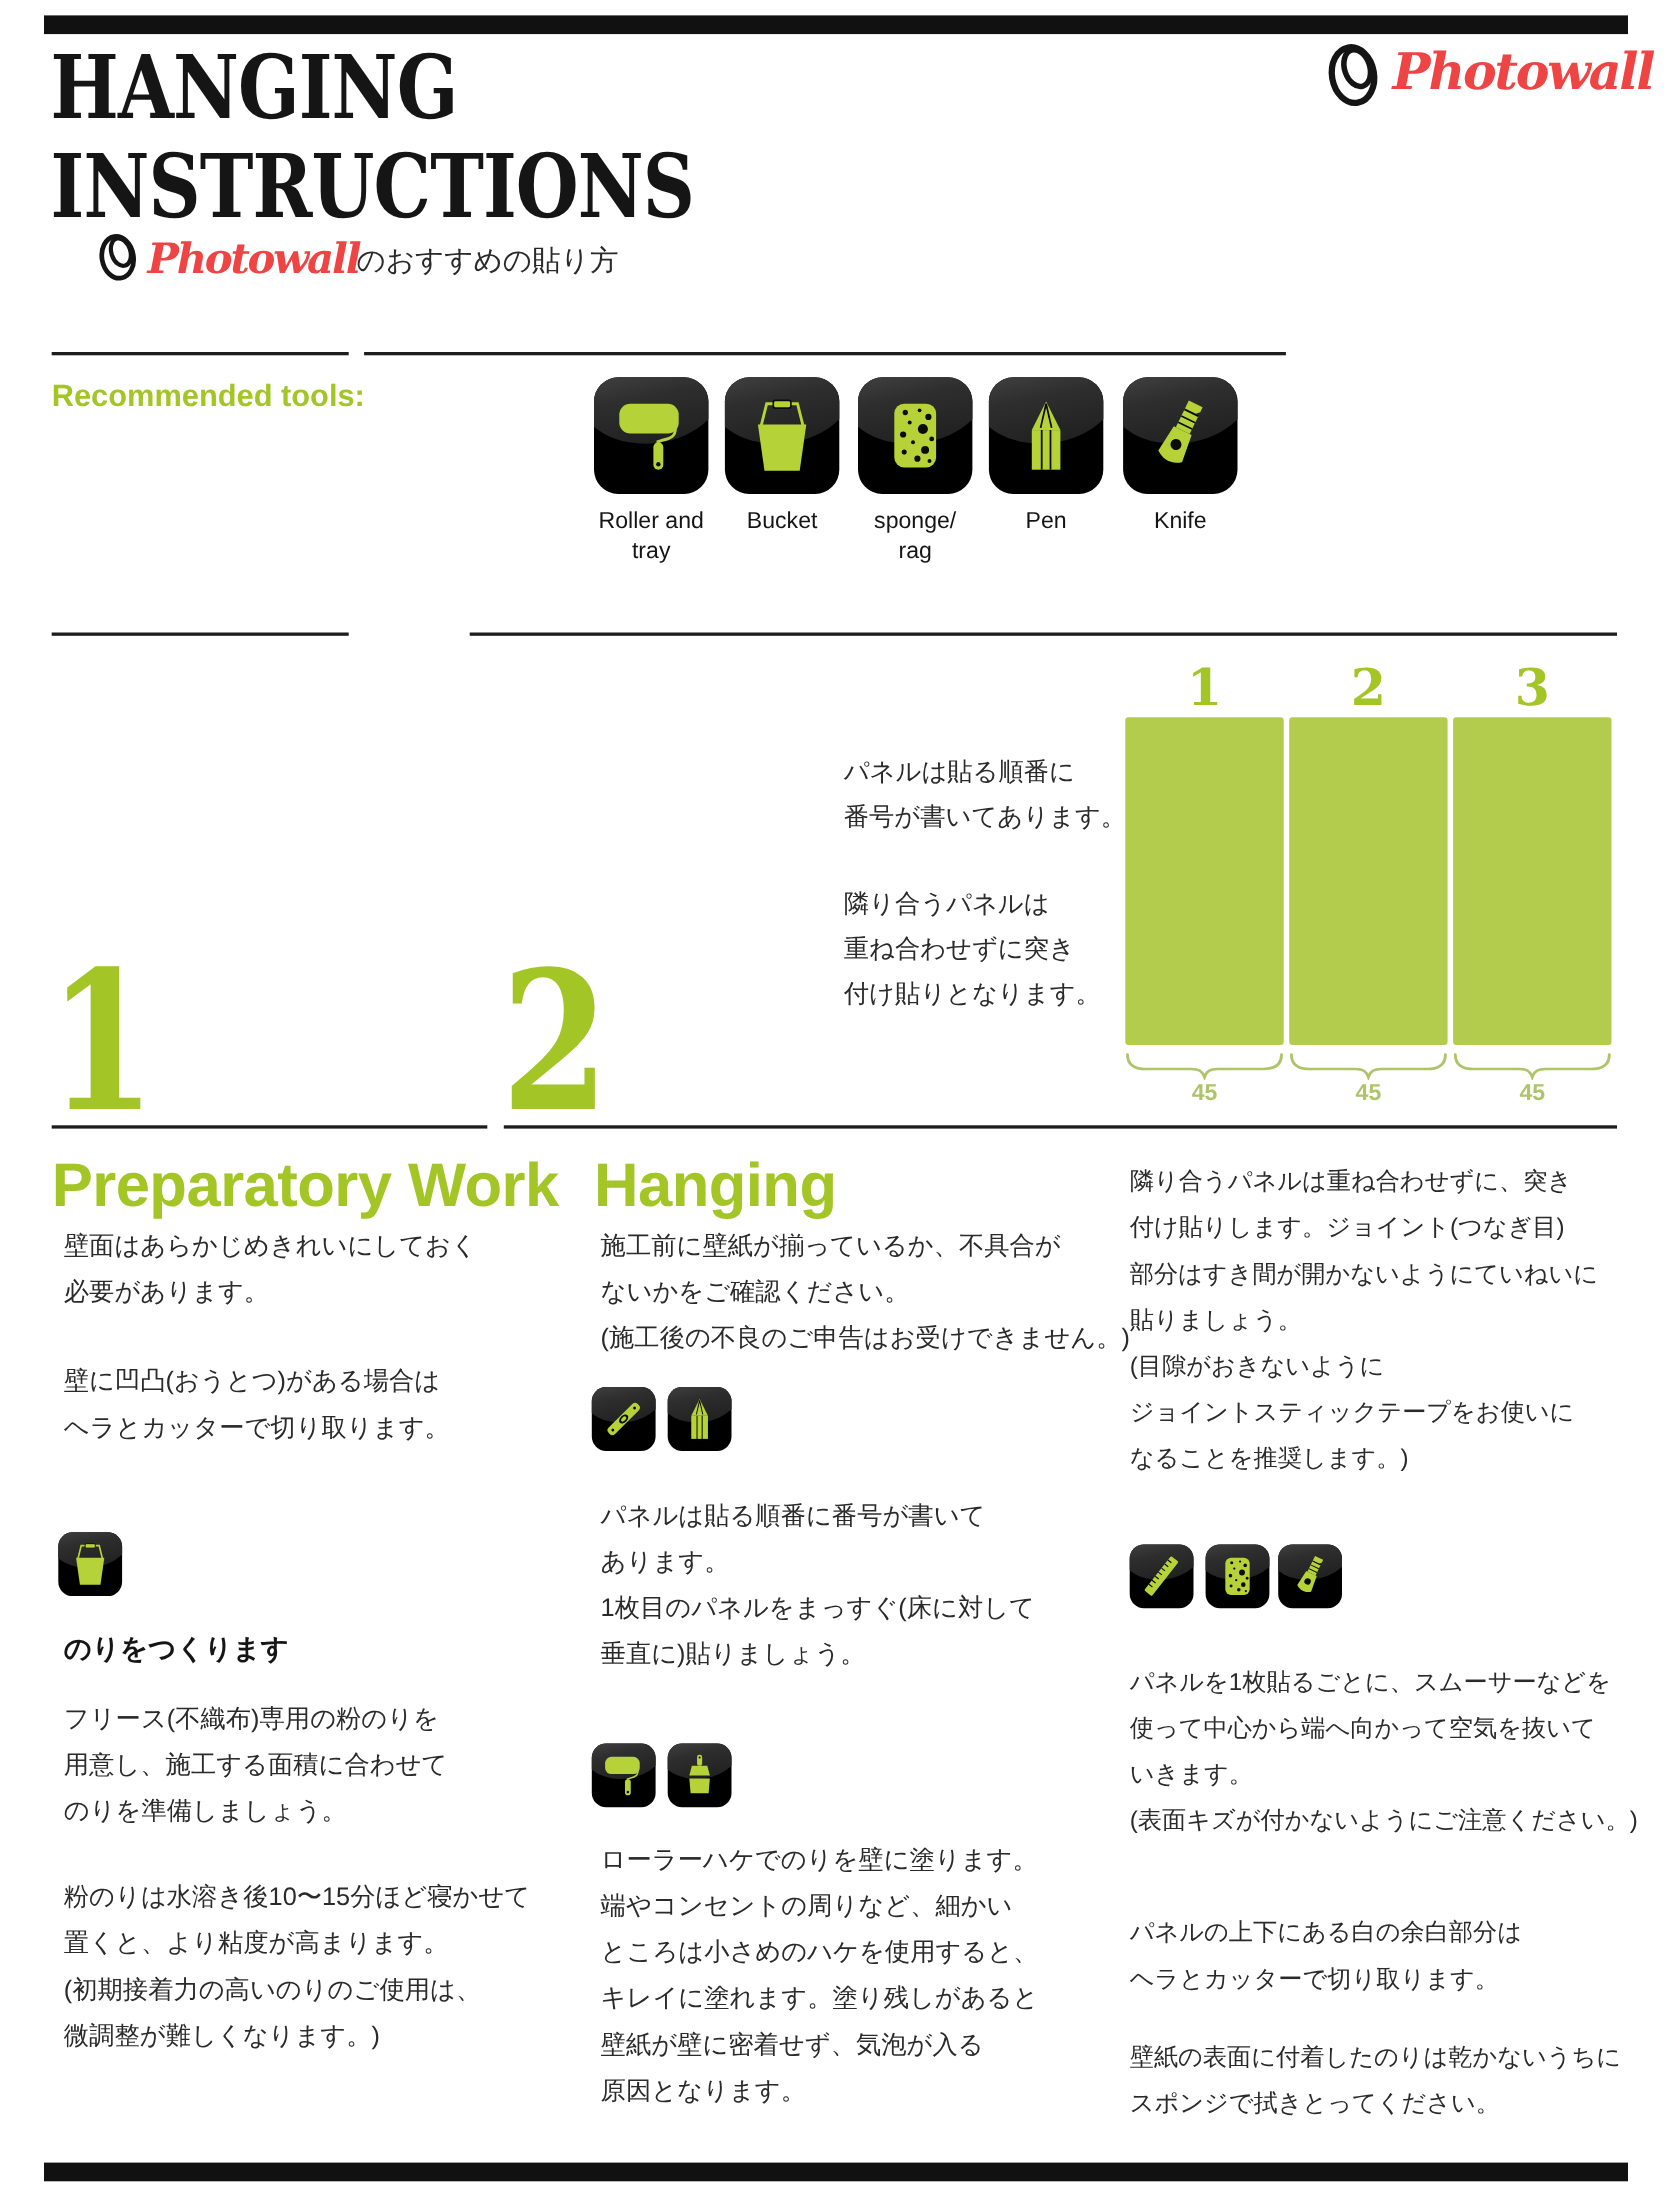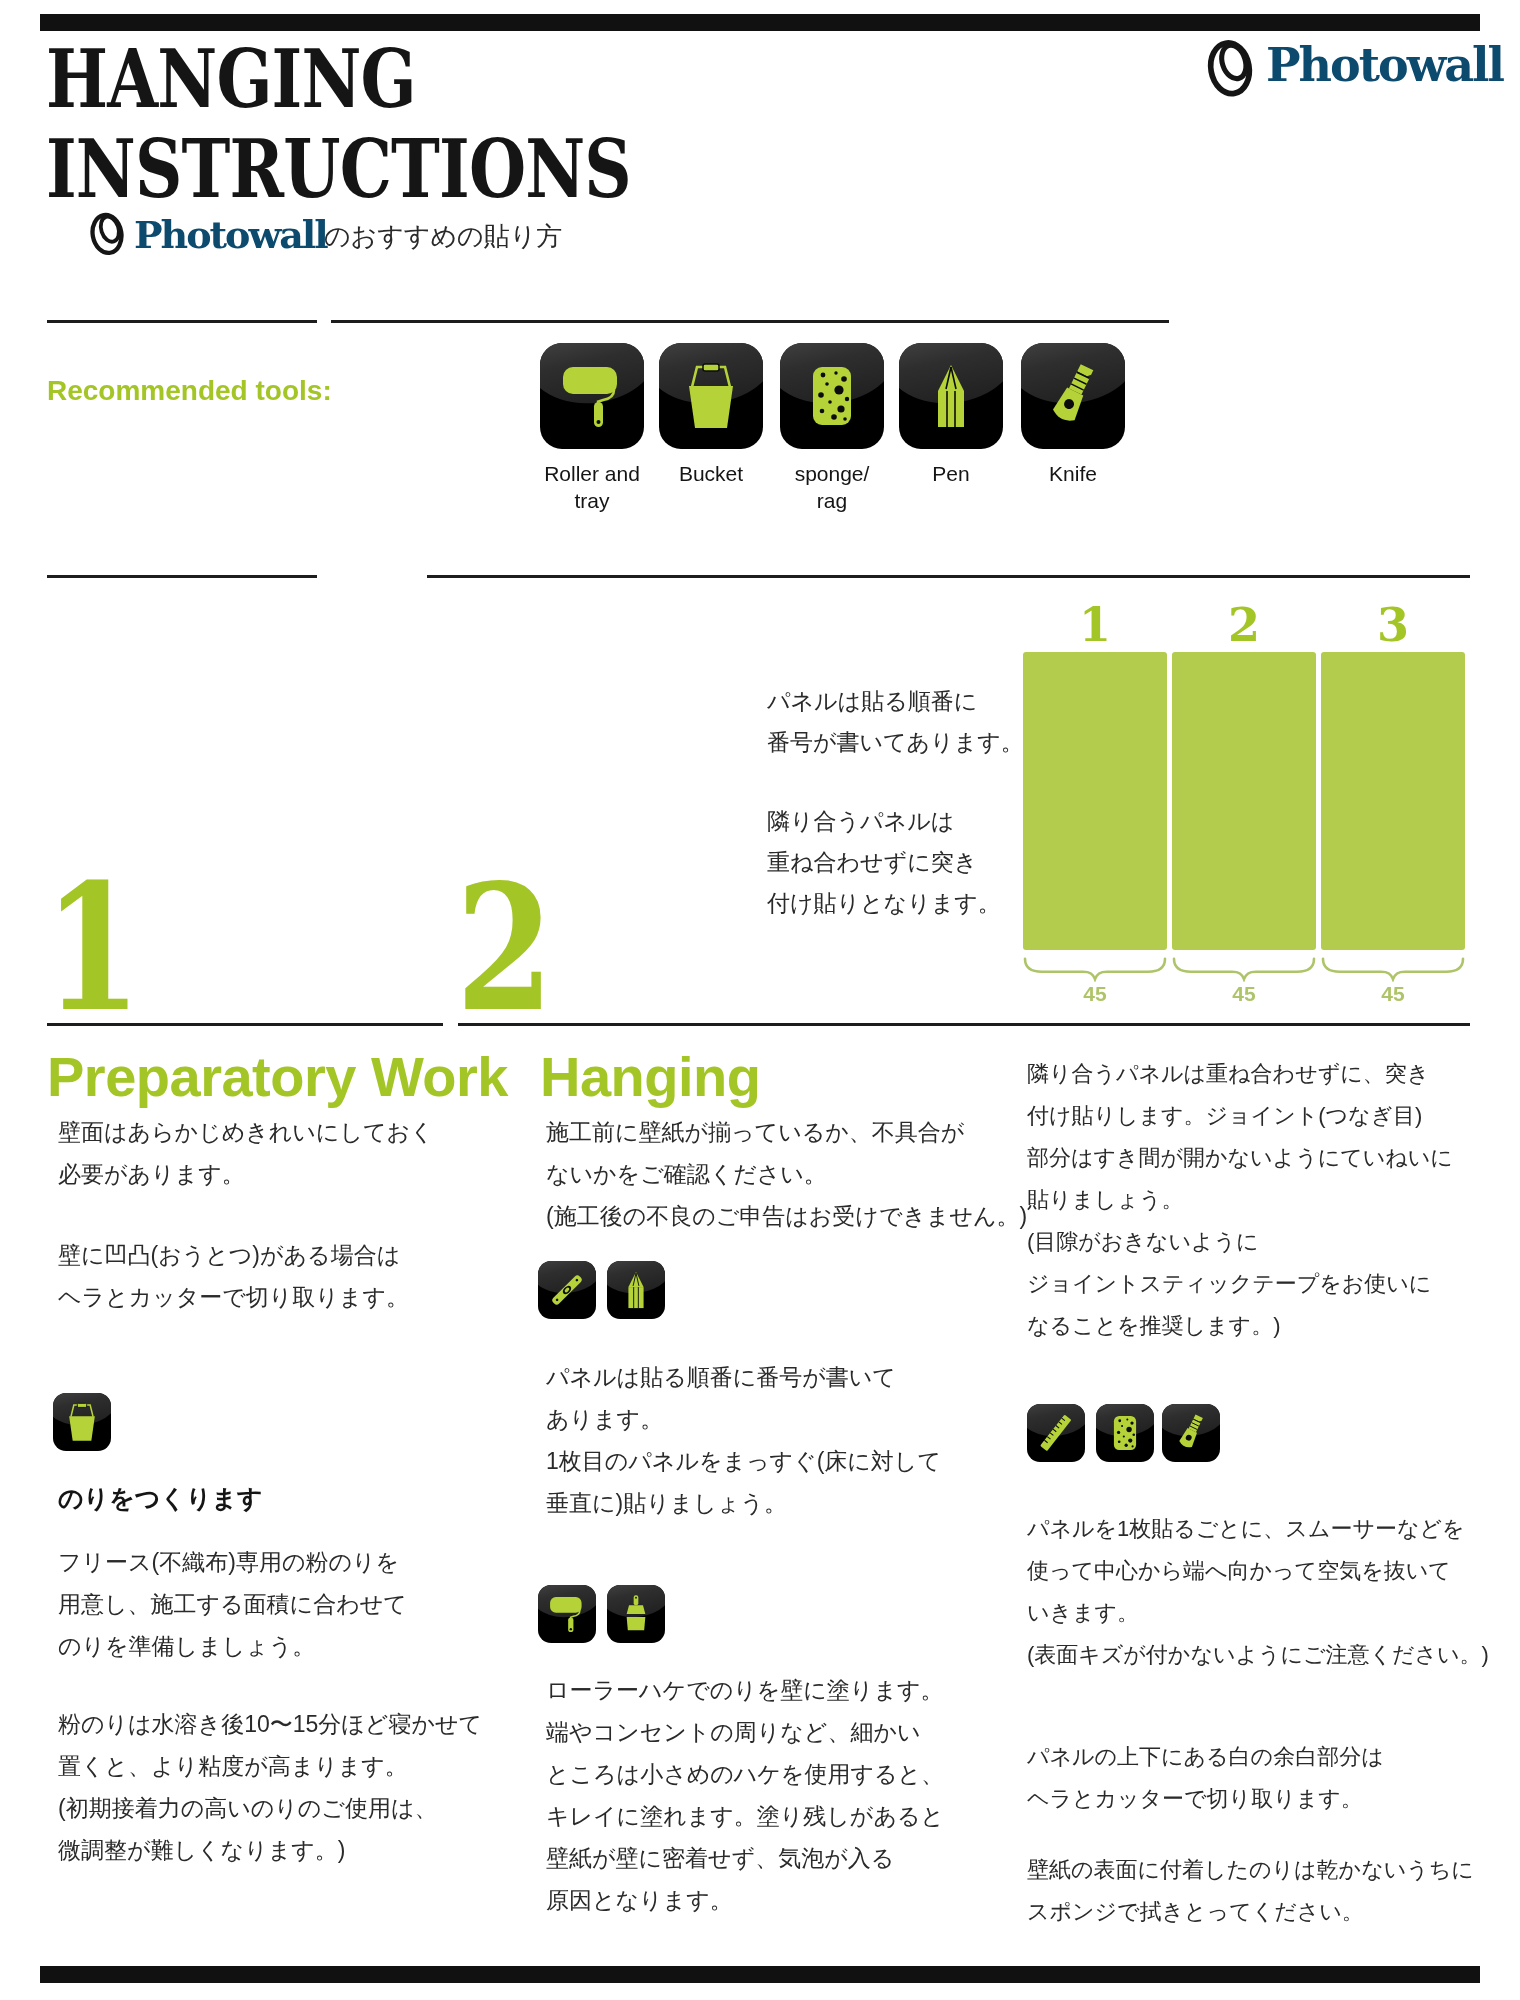--- a/index.html
+++ b/index.html
@@ -13,27 +13,27 @@
   *{margin:0;padding:0;box-sizing:border-box;}
   html,body{background:#ffffff;}
   .page{position:relative;width:1520px;height:2000px;background:#fff;overflow:hidden;
         font-family:"Liberation Sans",sans-serif;color:var(--body);}
   .abs{position:absolute;}
   .bar{position:absolute;left:40px;width:1440px;height:17px;background:#111;}
   .rule{position:absolute;height:3px;background:#1d1d1d;}
   .title{position:absolute;left:46px;top:34px;font-family:"DejaVu Serif",serif;font-weight:bold;
          font-size:80px;line-height:90px;letter-spacing:-1px;color:#151515;
          transform:scaleX(.82);transform-origin:0 0;white-space:pre;}
-  .logo-text{font-family:"DejaVu Serif",serif;font-weight:bold;color:#0c4a6e;letter-spacing:-2px;}
+  .logo-text{font-family:"DejaVu Serif",serif;font-style:italic;font-weight:bold;color:#ef4444;letter-spacing:-2px;}
   .jp{font-size:23px;line-height:42px;white-space:pre-line;color:var(--body);}
   .jp-sm{font-size:22px;}
   .note{font-size:23px;line-height:41px;white-space:pre-line;color:var(--body);}
   .ghead{color:var(--accent);font-weight:bold;}
   .ghead-lg{font-size:56px;letter-spacing:-.5px;}
-  .ghead-sm{font-size:28px;margin-top:31px;}
+  .ghead-sm{font-size:28px;}
   .jp-bold{font-weight:bold;color:#151515;font-size:25px;}
   .bignum{position:absolute;font-family:"DejaVu Serif",serif;font-weight:bold;font-size:175px;line-height:1;
           color:var(--accent);transform:scaleX(.8);transform-origin:0 0;}
   .card{position:absolute;width:104px;height:106px;border-radius:22px;background:#000;overflow:hidden;}
   .sicon{position:absolute;width:58px;height:58px;border-radius:13px;background:#000;overflow:hidden;}
   .card::before,.sicon::before{content:"";position:absolute;left:-14%;right:-14%;top:-36%;height:92%;
           background:linear-gradient(175deg,#565656 0%,#2e2e2e 55%,#1f1f1f 100%);
           border-radius:50%;transform:rotate(-7deg);}
   .glyph{position:absolute;z-index:1;left:50%;top:50%;transform:translate(-50%,-50%);color:var(--icon-green);}
   .card .glyph{width:72px;height:72px;}

